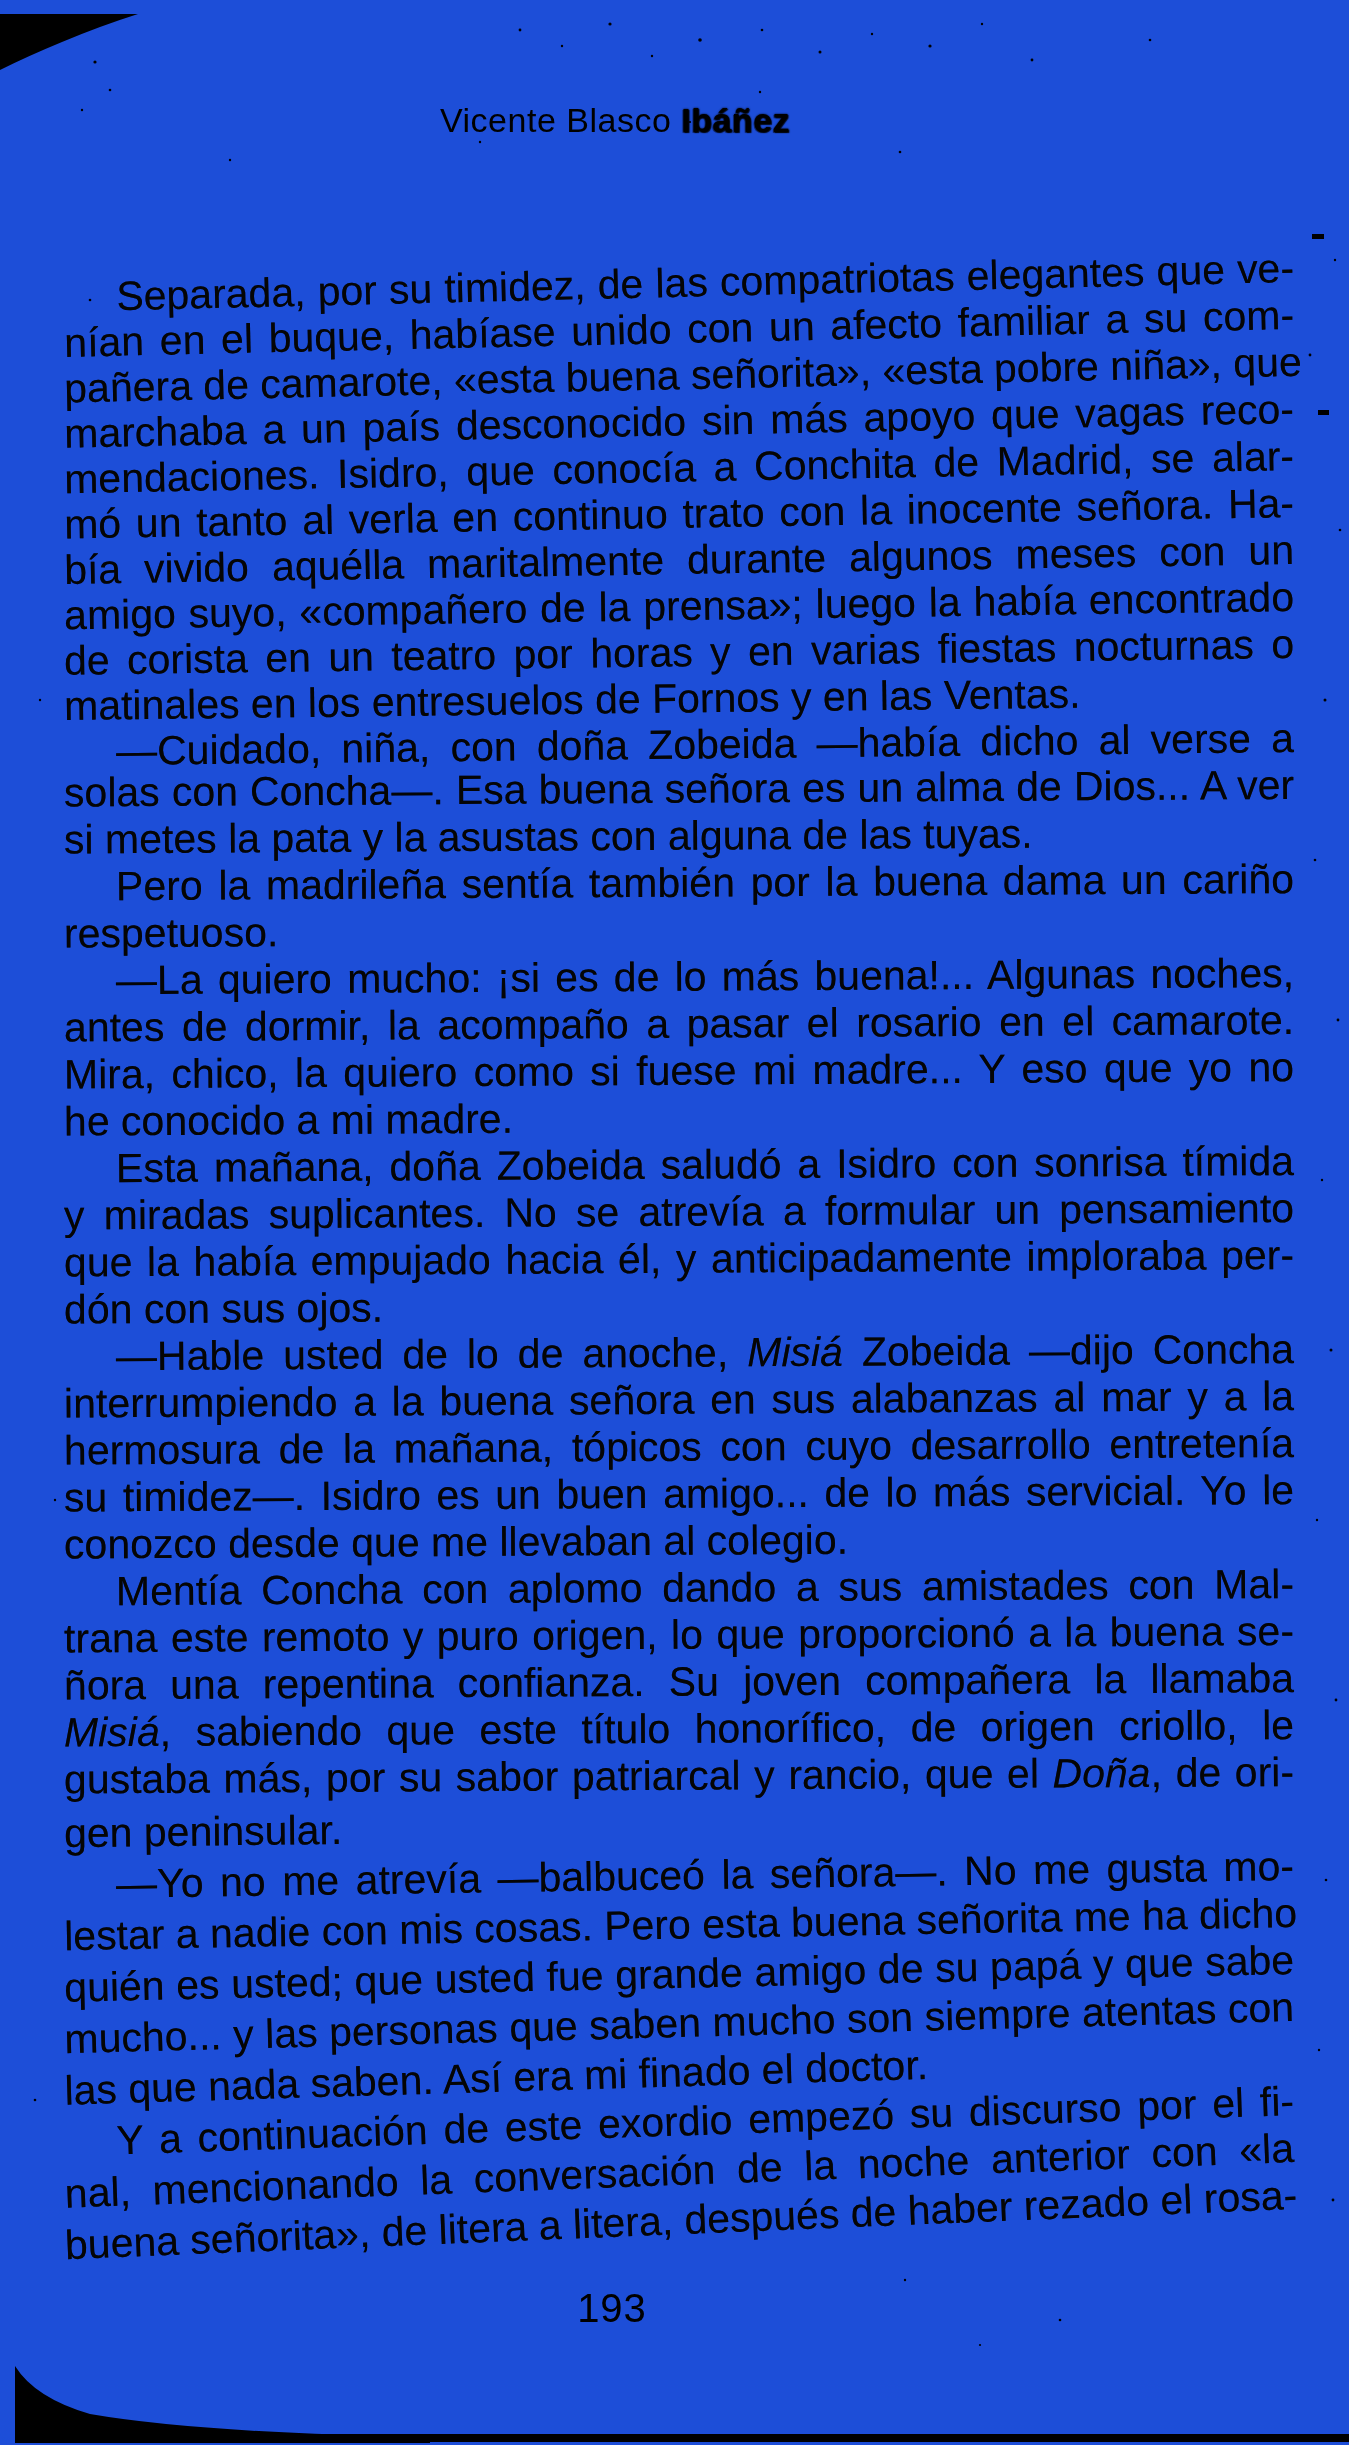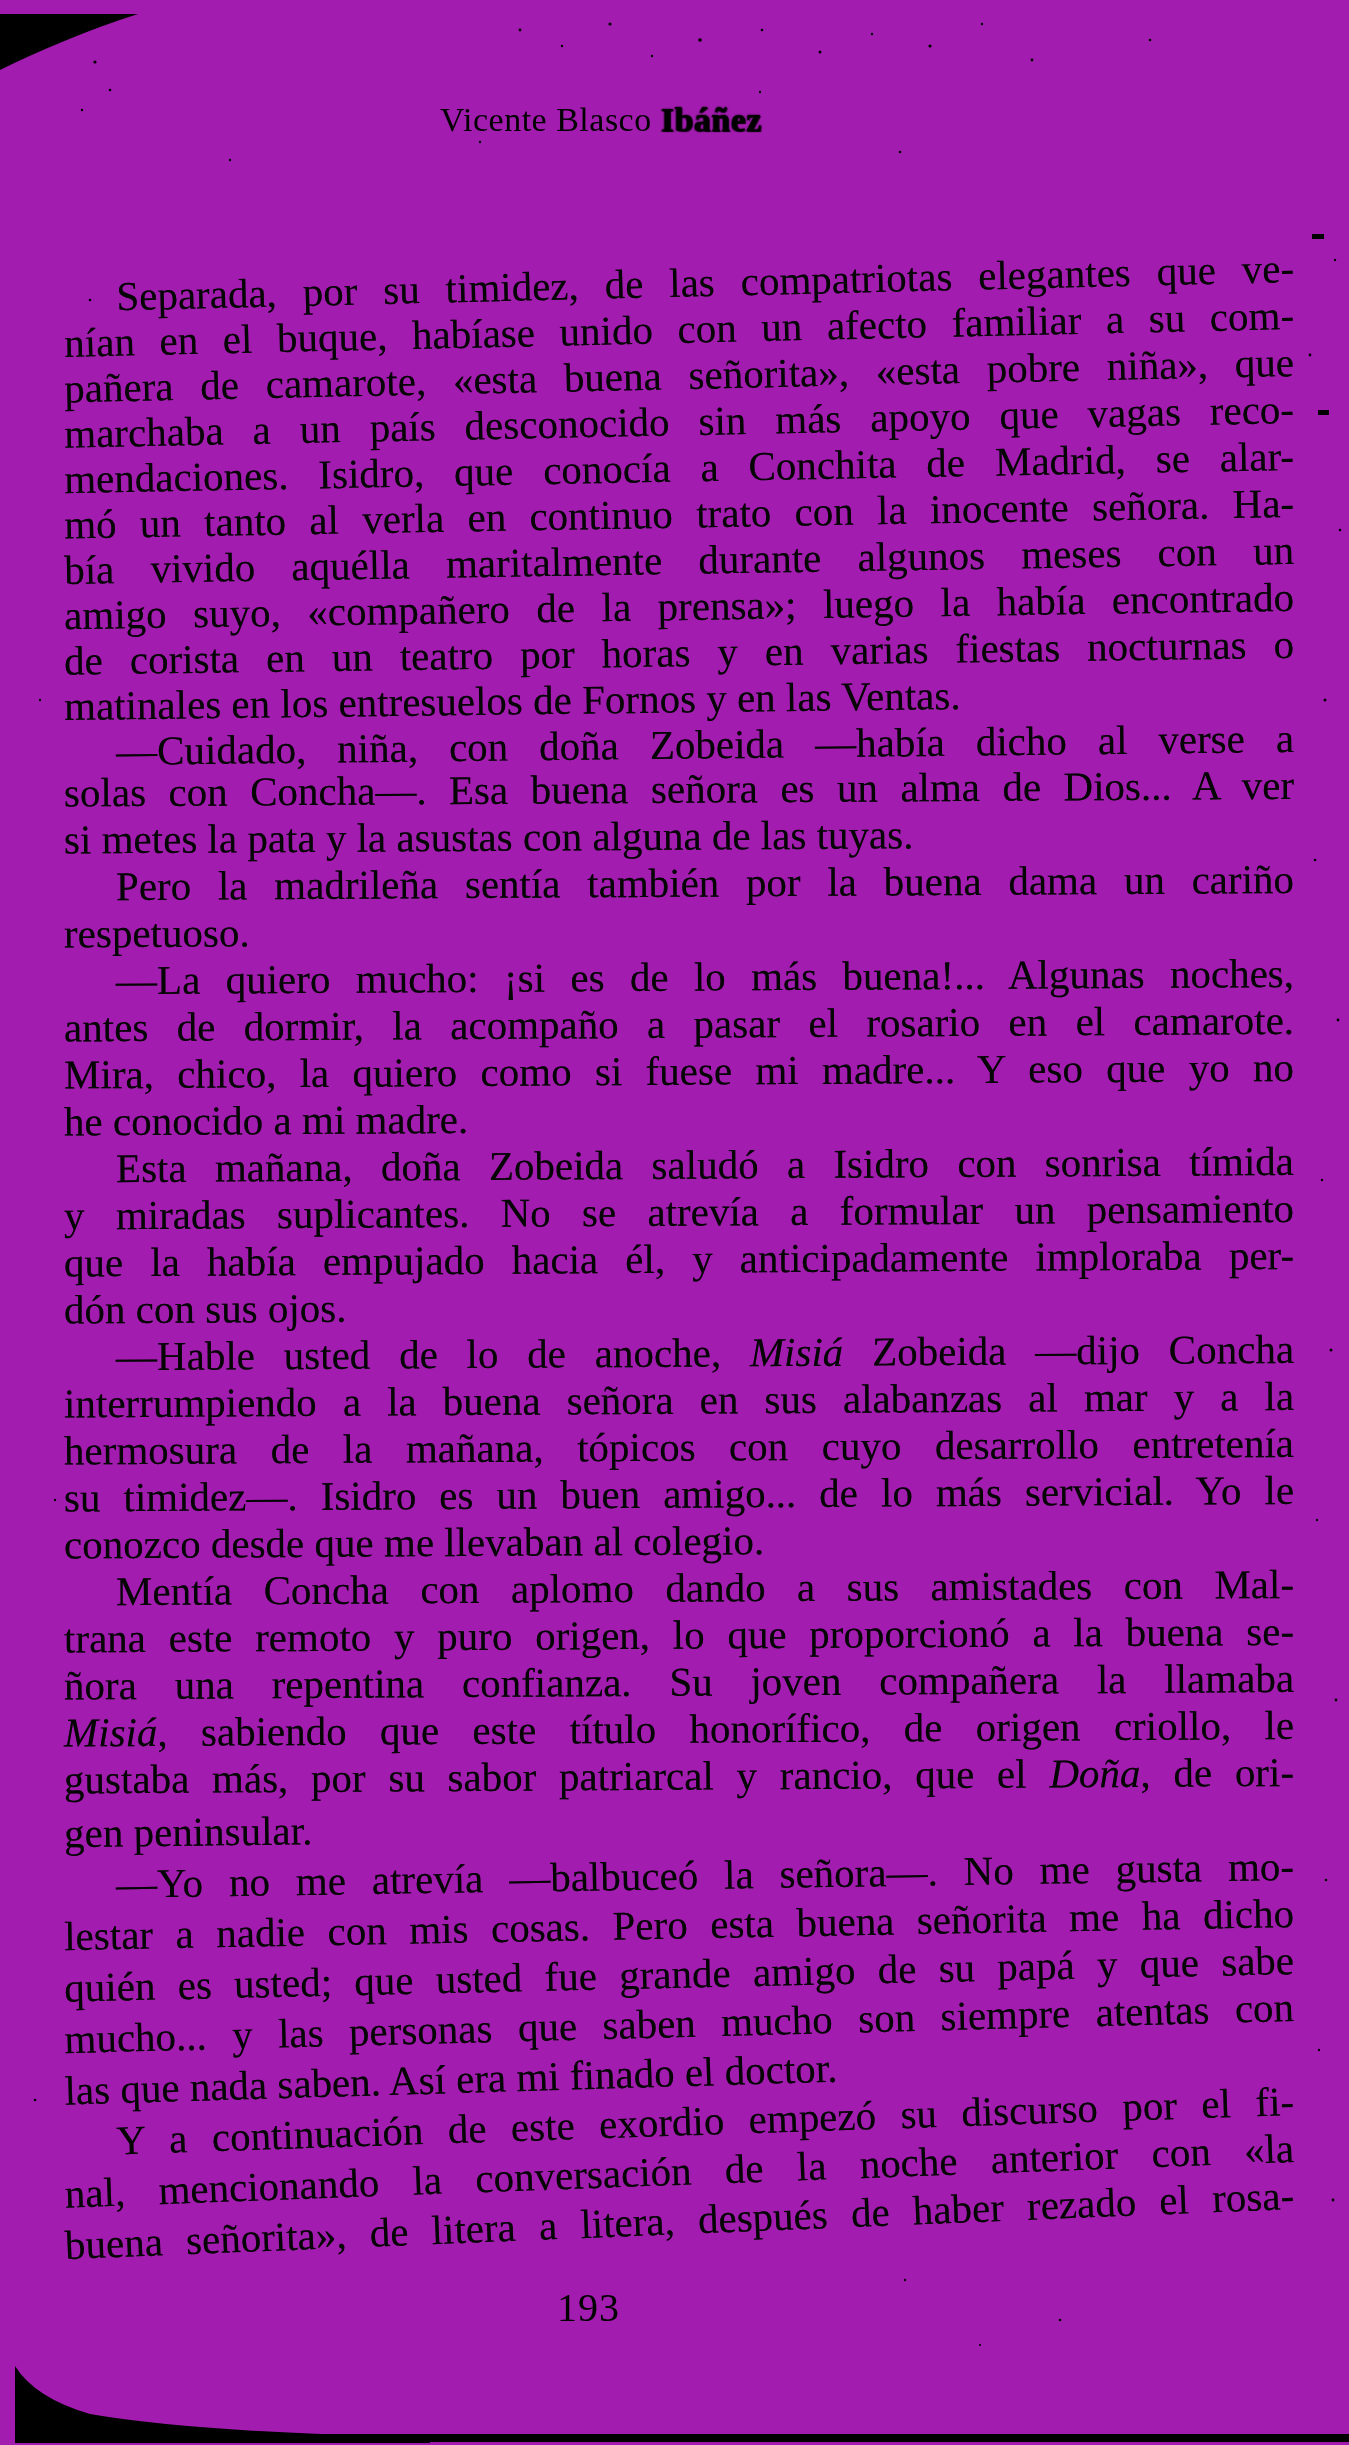--- a/index.html
+++ b/index.html
@@ -1,21 +1,21 @@
 <!DOCTYPE html>
 <html><head>
 <meta charset="utf-8">
 <style>
   html,body{margin:0;padding:0;background:#888;}
   #page{
     position:relative;
     width:1349px;height:2445px;
-    background:#a21caf;
+    background:#1d4ed8;
     overflow:hidden;
-    font-family:Liberation Serif, serif;
+    font-family:Liberation Sans, sans-serif;
     color:#0a0a0a;
   }
   
   #running-header{
     position:absolute;left:440px;top:101px;
     font-size:34px;line-height:38px;
     letter-spacing:0.5px;
     white-space:nowrap;
     color:#000;
   }
@@ -36,21 +36,21 @@
     text-align:justify;
     text-align-last:justify;
     transform-origin:100% 50%;
   }
   .line.para-end{text-align-last:left;}
   .line.indent{padding-left:52px;}
   .line i{font-style:italic;}
   
   #page-number{
     position:absolute;left:557px;top:2286px;width:110px;
-    text-align:left;
+    text-align:center;
     font-size:40px;line-height:44px;
     letter-spacing:1px;
     color:#000;
   }
   
   #artifacts{position:absolute;left:0;top:0;width:1349px;height:2445px;pointer-events:none;}
 </style>
 </head>
 <body>
 

